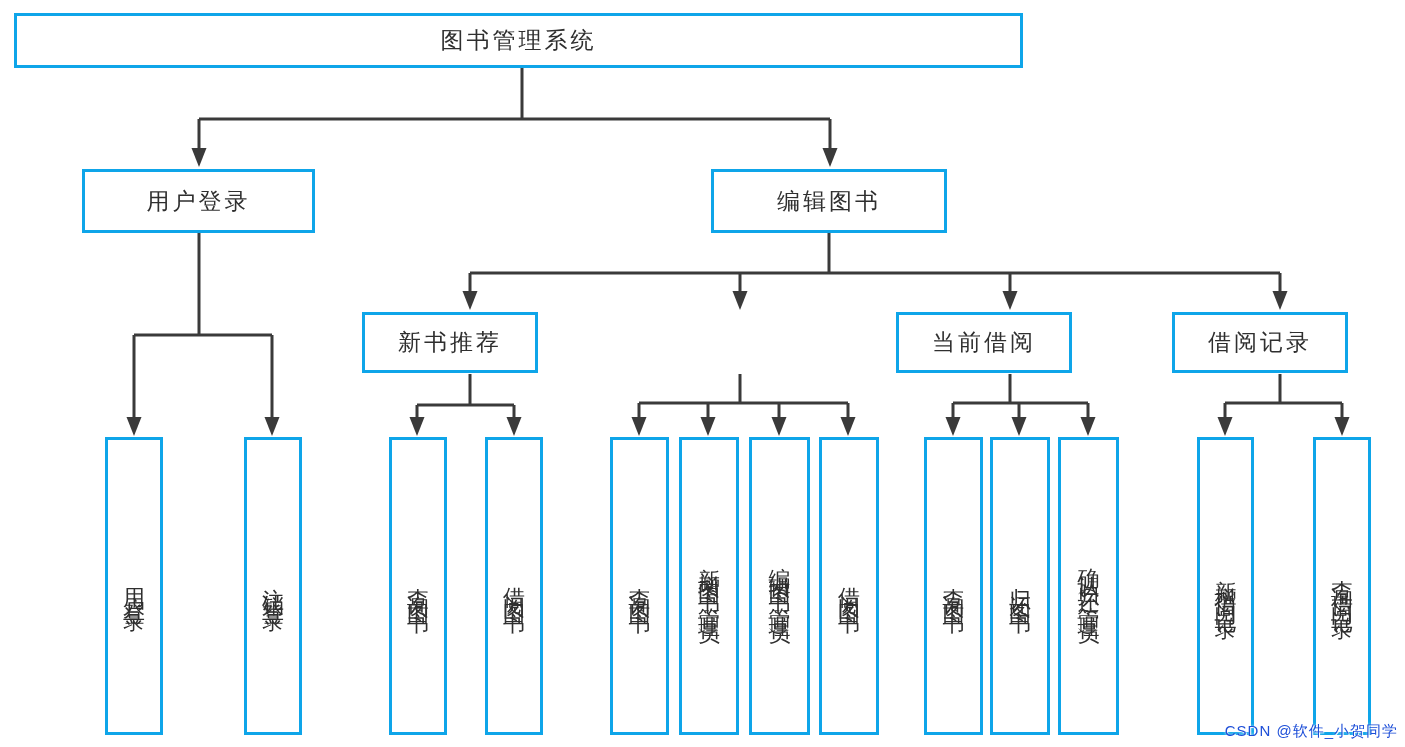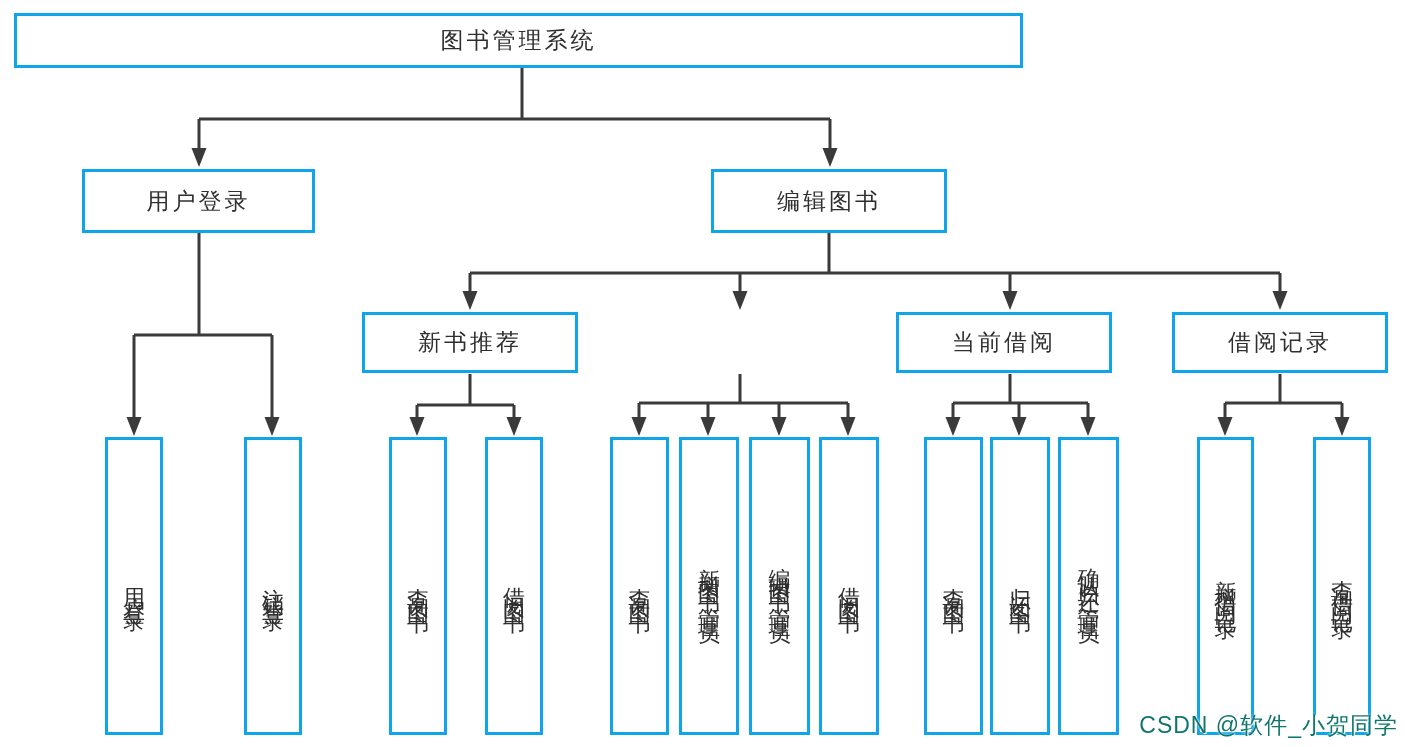--- a/index.html
+++ b/index.html
@@ -29,40 +29,40 @@
   }
   .node-root {
     left: 14px; top: 13px; width: 1009px; height: 55px;
     font-size: 23px; letter-spacing: 3px;
   }
   .node-l2 {
     top: 169px; height: 64px;
     font-size: 23px; letter-spacing: 3px;
   }
   .node-l3 {
-    top: 312px; width: 216px; height: 61px;
+    top: 312px; width: 176px; height: 61px;
     font-size: 23px; letter-spacing: 3px; align-items: center;
   }
   .leaf {
     top: 437px; height: 298px;
     font-size: 22px;
   }
   .vtext {
     writing-mode: vertical-rl;
     letter-spacing: 8px;
     line-height: 1;
     white-space: nowrap;
   }
   #watermark {
     position: absolute;
     right: 7px;
     bottom: 6px;
-    font-size: 23px;
+    font-size: 15px;
     letter-spacing: 1px;
-    color: #0f766e;
+    color: #1d4ed8;
     text-shadow: 0 0 3px #ffffff, 1px 1px 0 #ffffff;
     pointer-events: none;
   }
 </style>
 </head>
 <body>
 
 <div id="canvas">
 
   <svg id="connectors" viewBox="0 0 1405 747" xmlns="http://www.w3.org/2000/svg">

